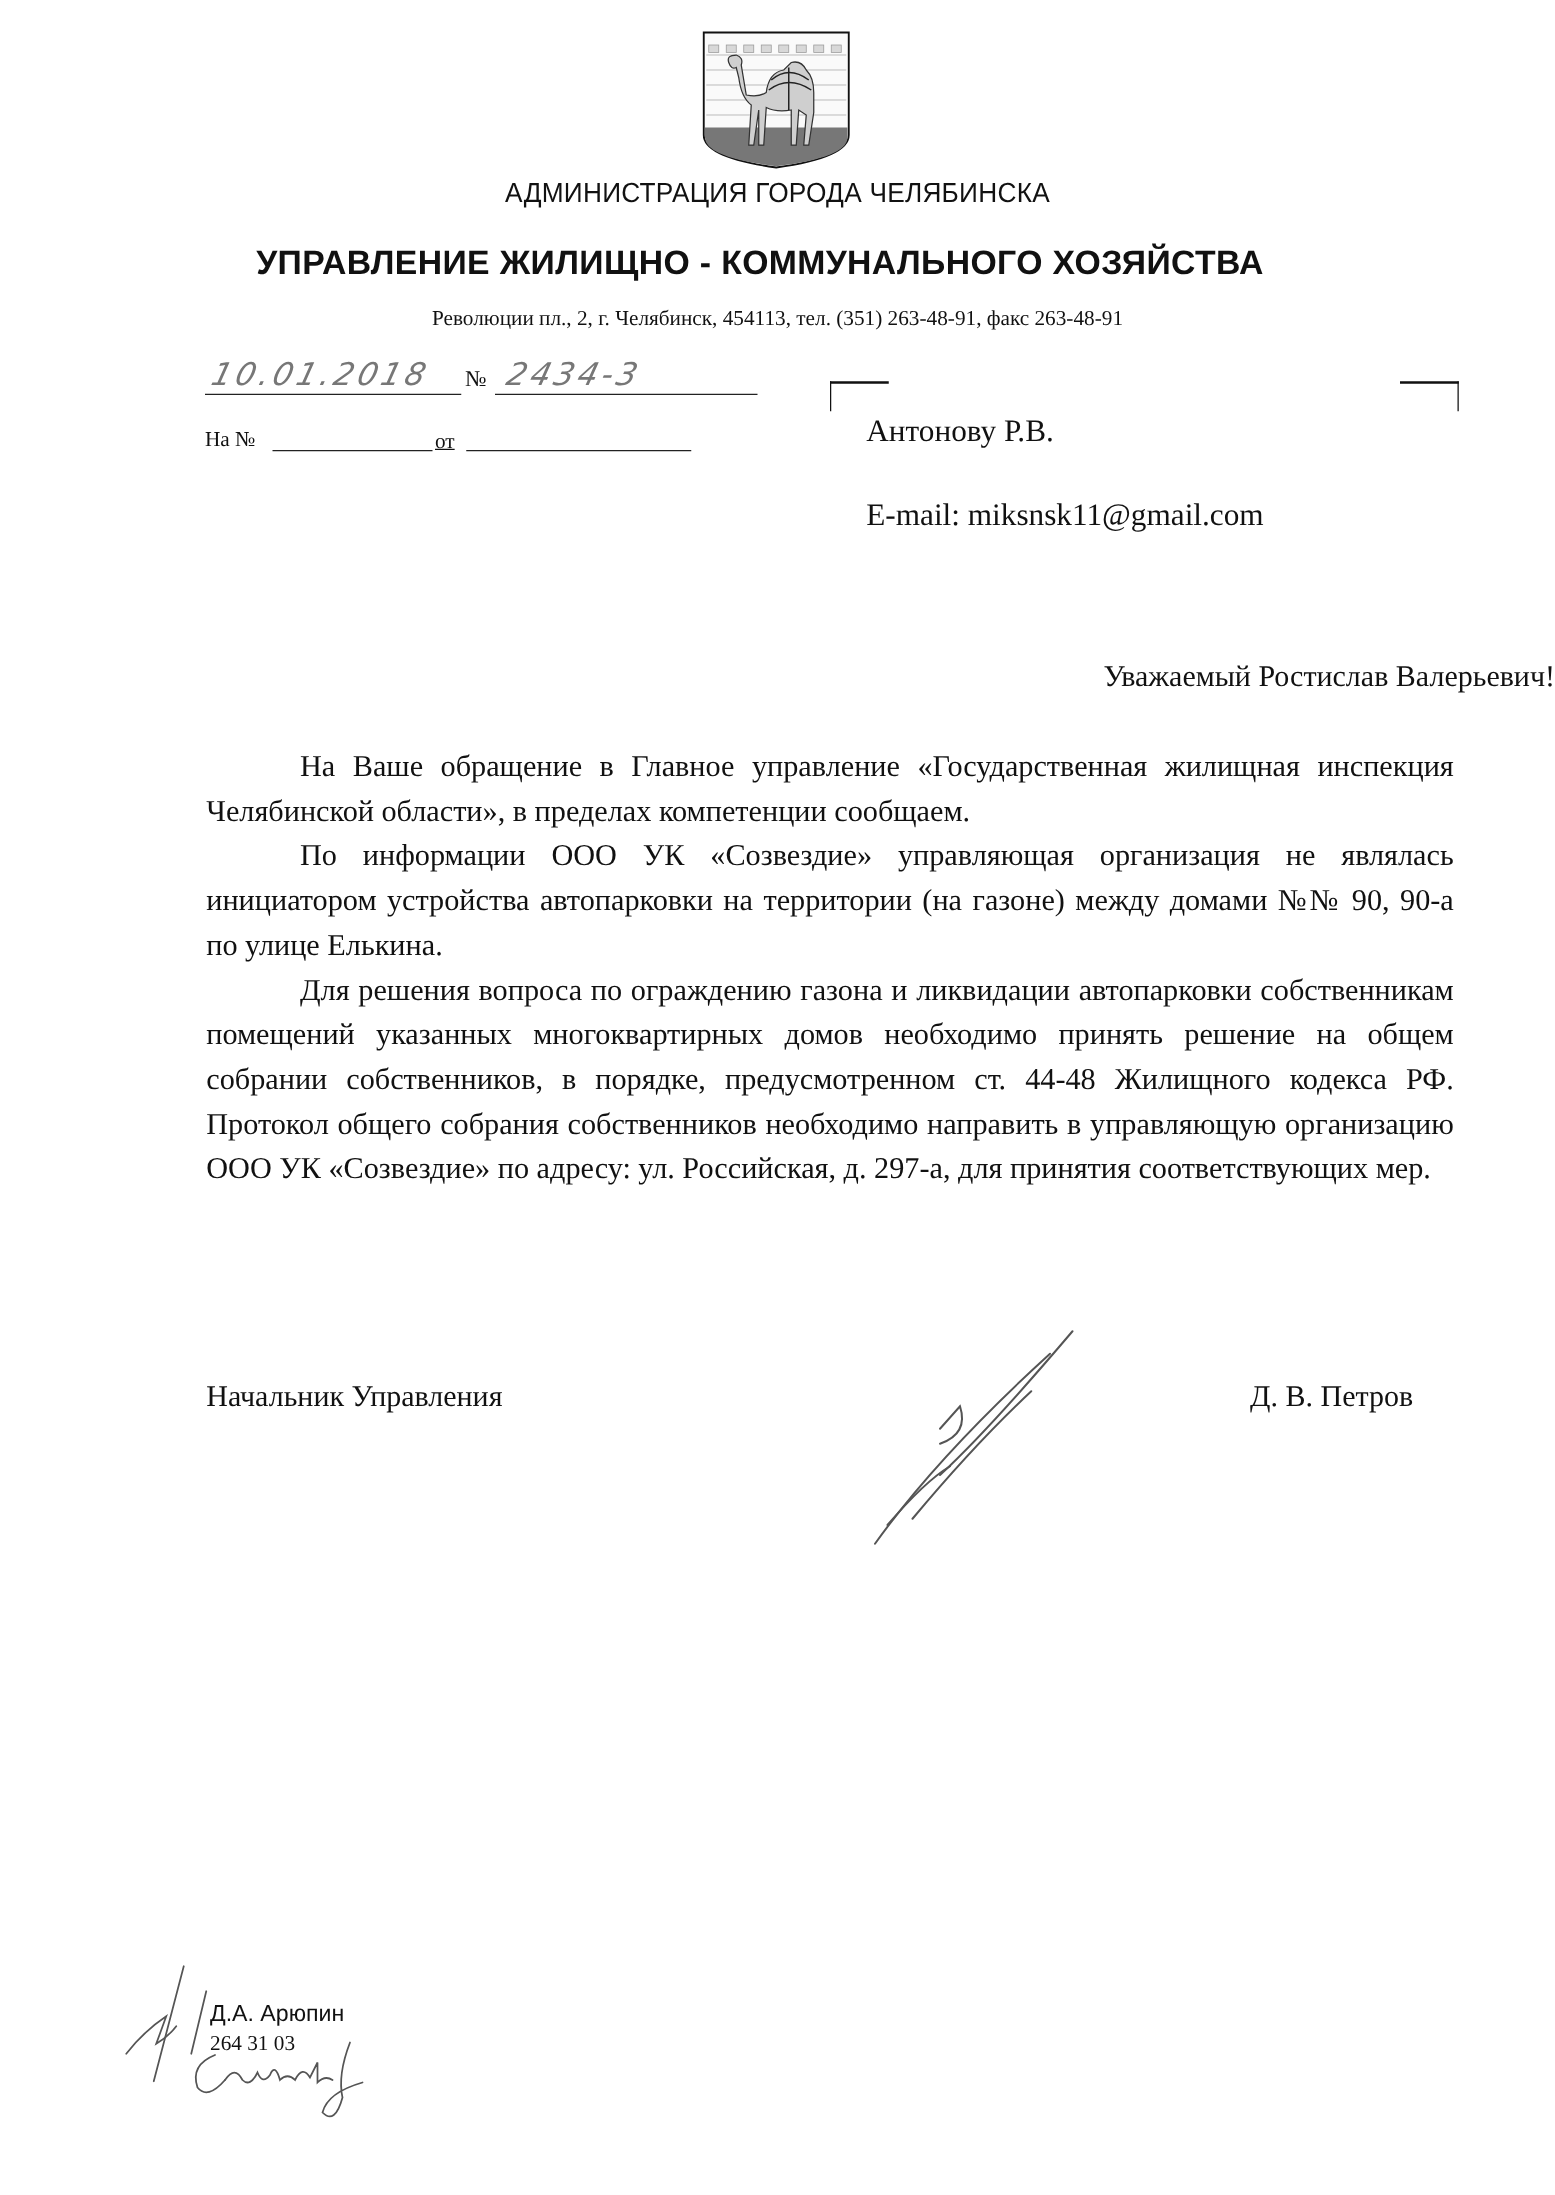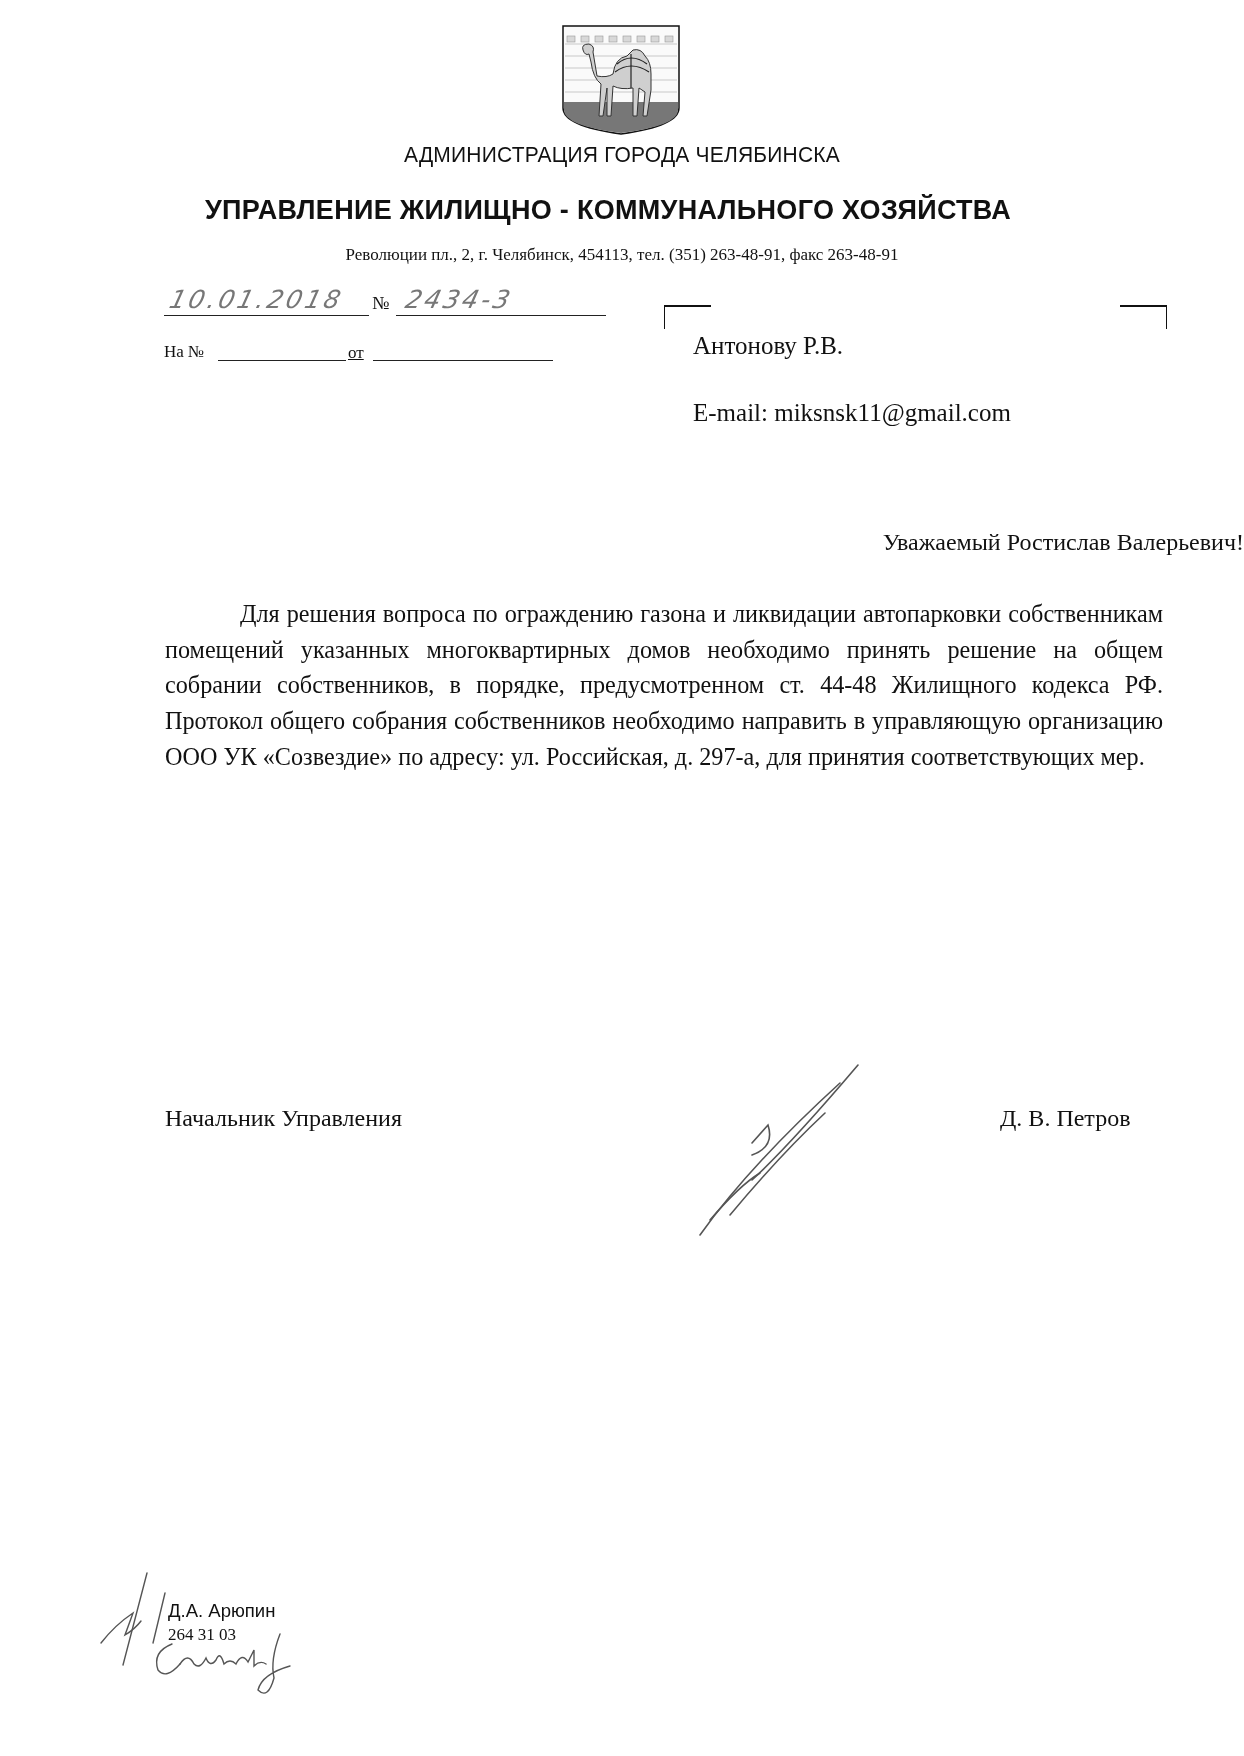--- a/index.html
+++ b/index.html
@@ -97,20 +97,22 @@
 <div id="ref-date-line" class="abs"></div>
 
 <div id="bracket-left" class="abs bracket"></div>
 <div id="bracket-right" class="abs bracket"></div>
 <div id="recipient-name" class="abs serif">Антонову Р.В.</div>
 <div id="recipient-email" class="abs serif">E-mail: miksnsk11@gmail.com</div>
 
 <div id="greeting" class="abs serif">Уважаемый Ростислав Валерьевич!</div>
 
 <div id="body" class="abs serif">
+  <p>На Ваше обращение в Главное управление «Государственная жилищная инспекция Челябинской области», в пределах компетенции сообщаем.</p>
+  <p>По информации ООО УК «Созвездие» управляющая организация не являлась инициатором устройства автопарковки на территории (на газоне) между домами №№ 90, 90-а по улице Елькина.</p>
   <p>Для решения вопроса по ограждению газона и ликвидации автопарковки собственникам помещений указанных многоквартирных домов необходимо принять решение на общем собрании собственников, в порядке, предусмотренном ст. 44-48 Жилищного кодекса РФ. Протокол общего собрания собственников необходимо направить в управляющую организацию ООО УК «Созвездие» по адресу: ул. Российская, д. 297-а, для принятия соответствующих мер.</p>
 </div>
 
 <div id="signer-title" class="abs serif">Начальник Управления</div>
 <svg id="signature" class="abs" viewBox="0 0 200 185">
   <g stroke="#555" stroke-width="1.6" fill="none" stroke-linecap="round">
     <path d="M10 180 Q60 110 150 28"></path>
     <path d="M62 125 Q100 90 168 10"></path>
     <path d="M40 160 Q90 100 135 58"></path>
     <path d="M62 88 L78 70 Q85 92 62 100"></path>

